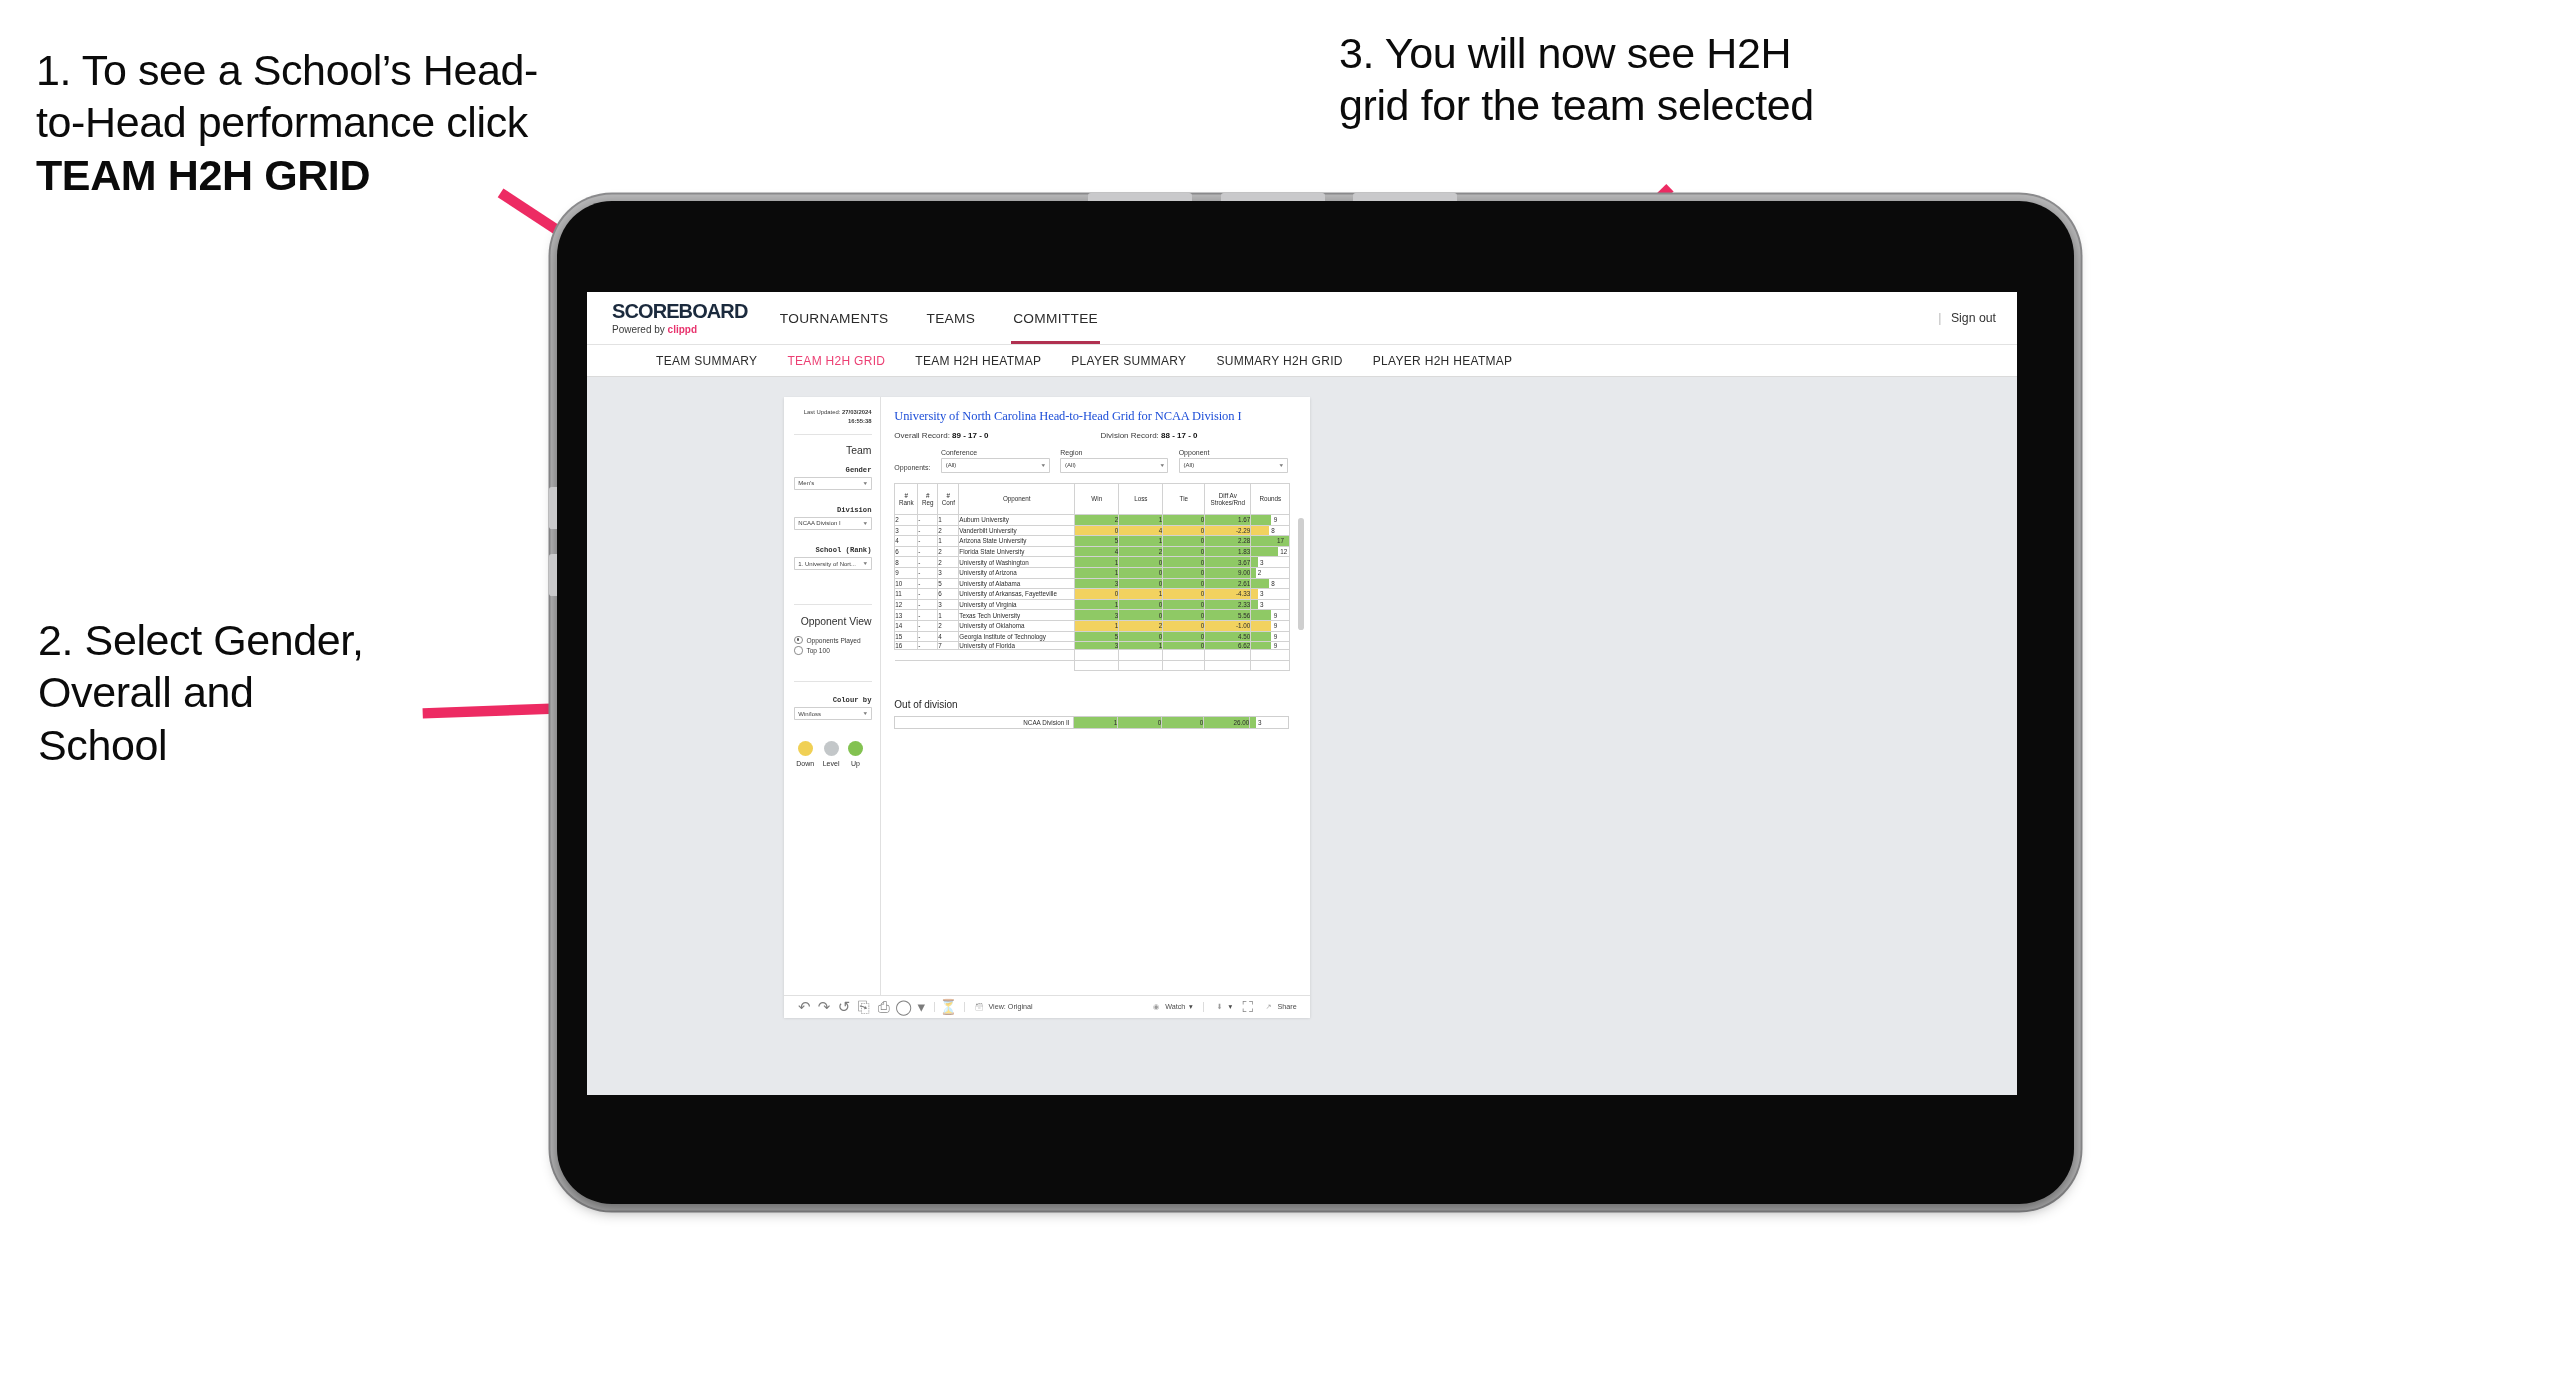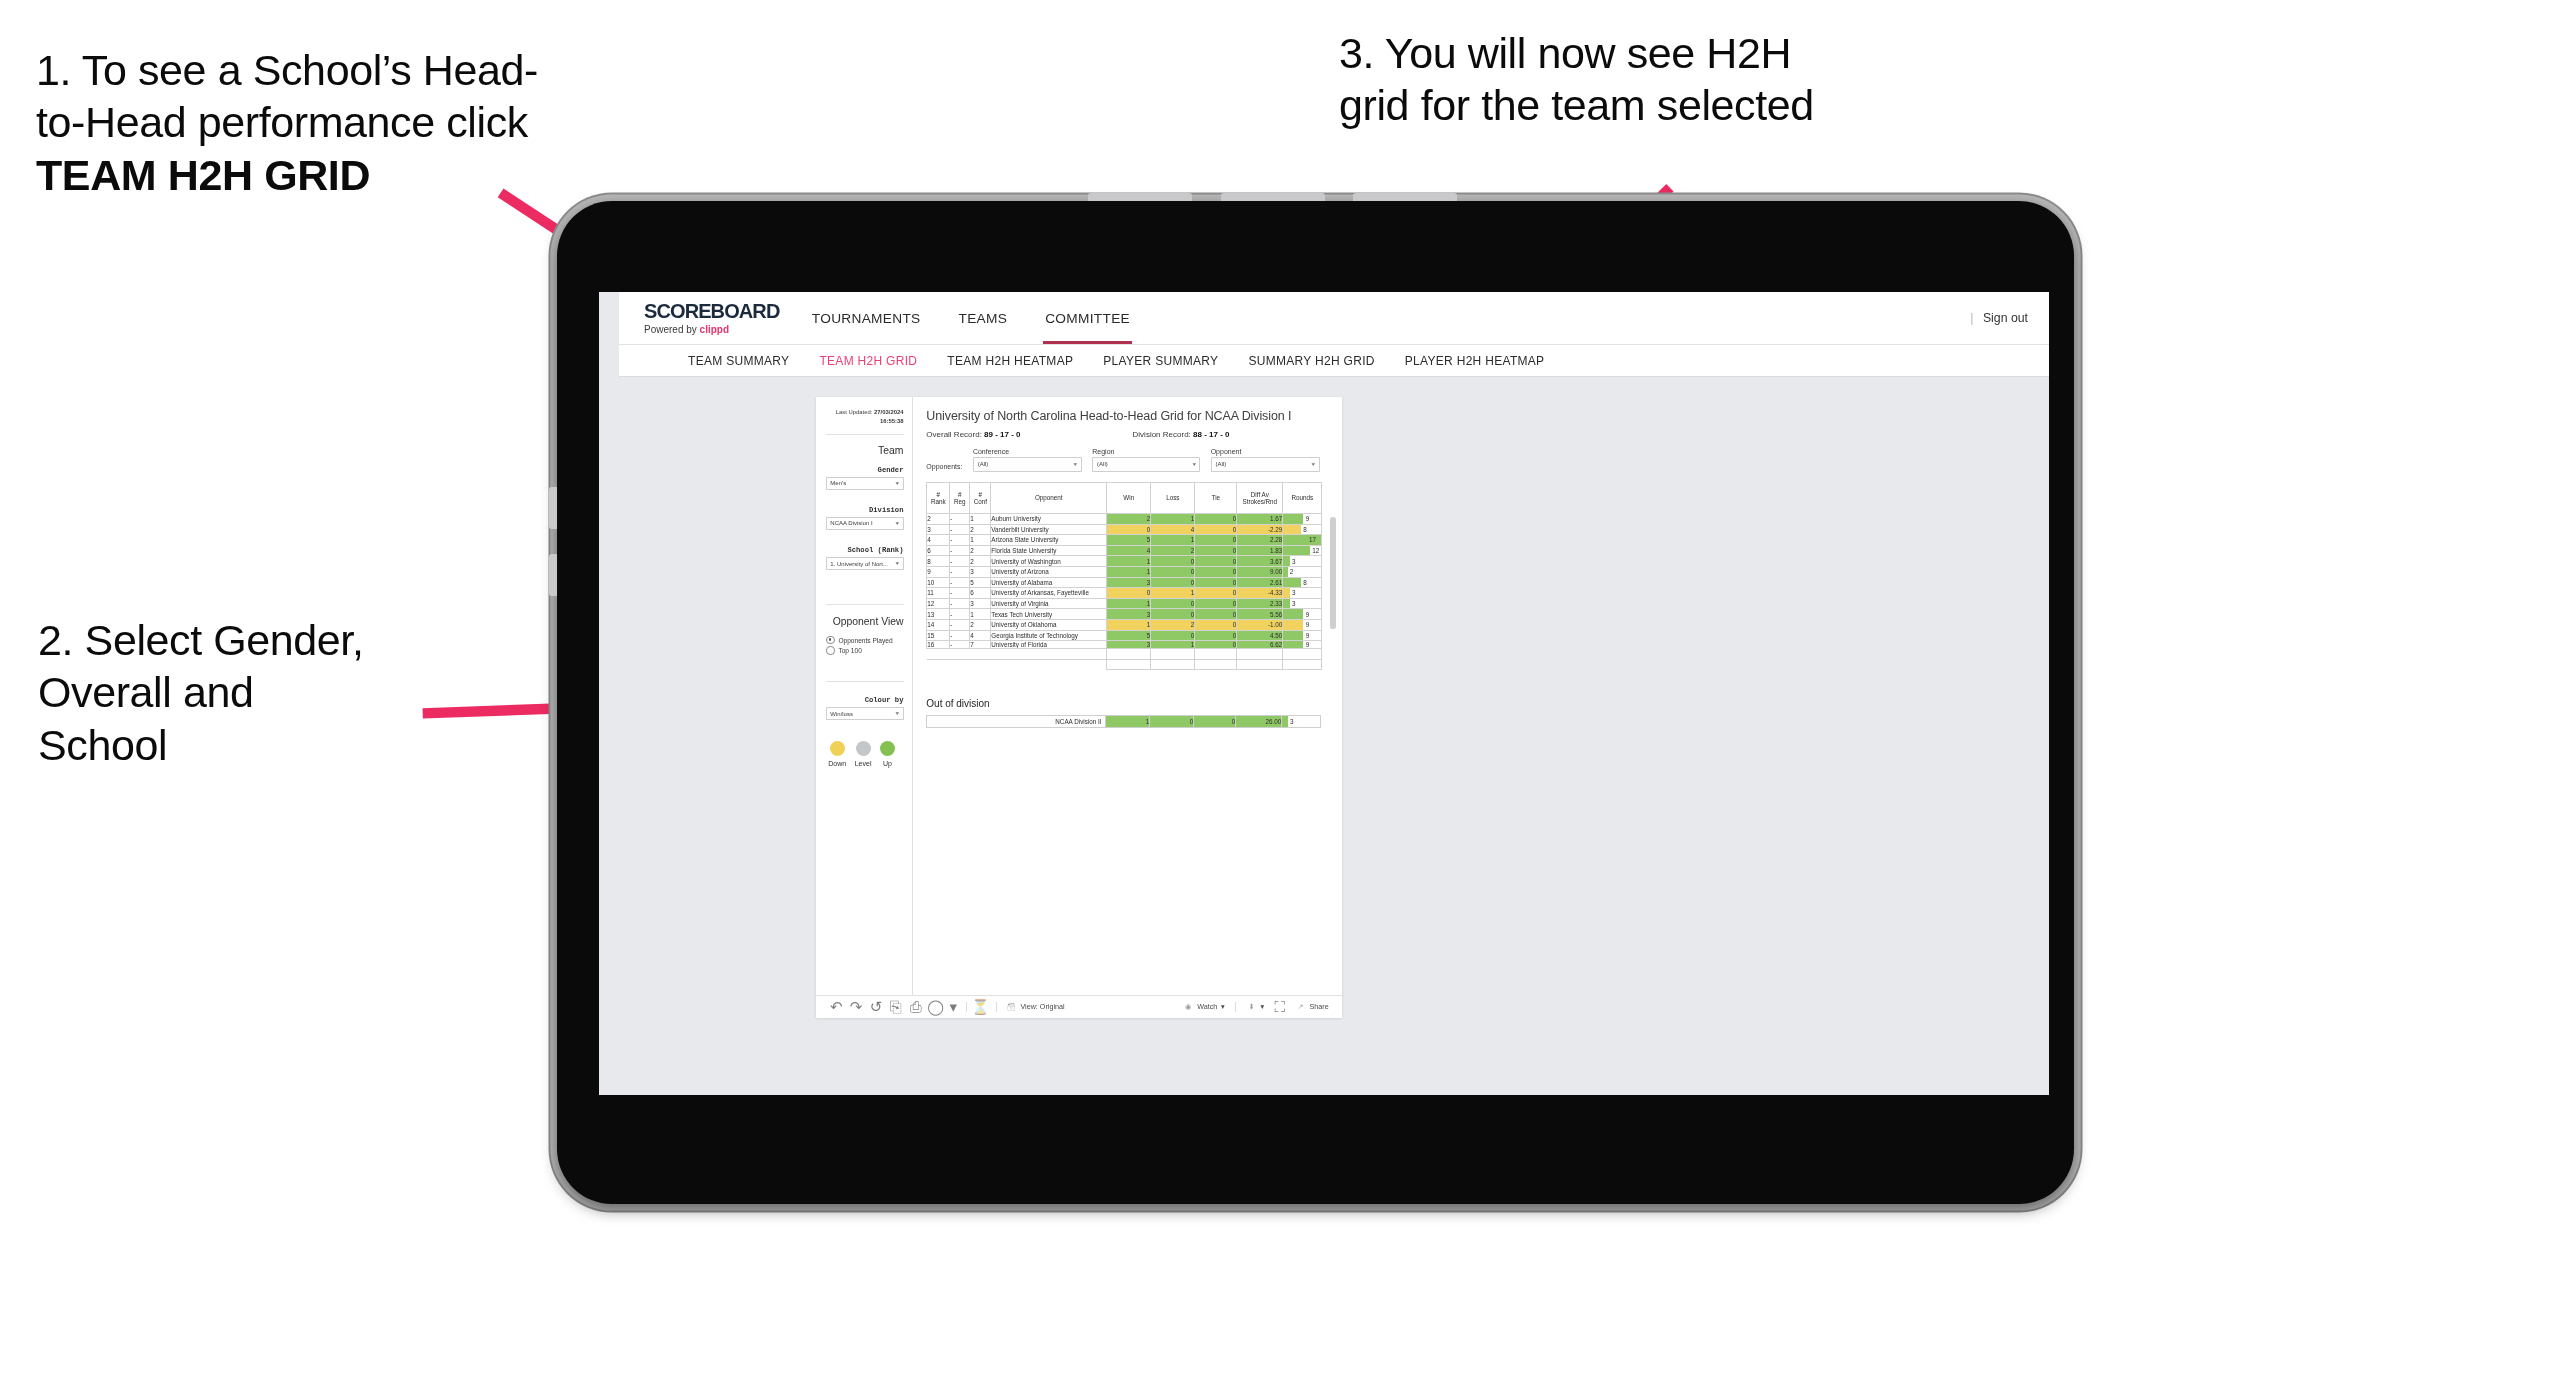--- a/index.html
+++ b/index.html
@@ -20,21 +20,21 @@
   
   #tablet{position:absolute;left:557px;top:201px;width:1517px;height:1003px;
           background:#0a0a0a;border-radius:55px;
           box-shadow:0 5.7px 15px rgba(0,0,0,.45), 0 0 0 6.6px #b9b9ba, 0 0 0 8.5px #8d8d8f;}
   #tablet::before{content:"";position:absolute;left:-8.5px;top:286px;width:8.5px;height:42px;
           background:#c9c9cb;border-radius:2.8px 0 0 2.8px;}
   #tablet::after{content:"";position:absolute;left:-8.5px;top:353px;width:8.5px;height:42px;
           background:#c9c9cb;border-radius:2.8px 0 0 2.8px;}
   .btn-top{position:absolute;top:-8.5px;width:104px;height:8.5px;background:#c9c9cb;border-radius:2.8px 2.8px 0 0;}
 
-  #screen{position:absolute;left:42px;top:91px;width:1430px;height:803px;background:#e7e9ec;overflow:hidden;padding-left:20px;}
+  #screen{position:absolute;left:30px;top:91px;width:1430px;height:803px;background:#e7e9ec;overflow:hidden;}
 
   
   .appbar{height:52px;background:#fff;display:flex;align-items:stretch;
           border-bottom:0.9px solid #e2e2e2;position:relative;}
   .logo{display:flex;flex-direction:column;justify-content:center;padding:0 13.3px 0 25px;min-width:121px;}
   .logo-main{font-weight:800;font-size:20px;letter-spacing:-0.9px;color:#1b2a3d;
              font-family:"Liberation Sans",sans-serif;line-height:1;}
   .logo-sub{font-size:10px;color:#3a3a3a;margin-top:2.8px;}
   .logo-sub span{color:#e8336d;font-weight:700;}
   .topnav{display:flex;align-items:stretch;}
@@ -72,21 +72,21 @@
   .radio-row{display:flex;align-items:center;gap:3.8px;margin:1.9px 0 0 0.9px;font-size:6.6px;color:#3a3a3a;cursor:pointer;}
   .rad{width:6.2px;height:6.2px;border:0.9px solid #8c8c8c;border-radius:50%;position:relative;flex:none;background:#fff;}
   .rad.on::after{content:"";position:absolute;left:1.2px;top:1.2px;width:2.7px;height:2.7px;border-radius:50%;background:#555;}
   .legend{display:flex;gap:8.5px;margin:21px 0 0 2.8px;}
   .leg{display:flex;flex-direction:column;align-items:center;gap:3.8px;}
   .dot{width:15px;height:15px;border-radius:50%;}
   .leg-lbl{font-size:7px;color:#2f2f2f;}
 
   
   .rpanel{flex:1;padding:12.3px 15px 0 13.3px;box-sizing:border-box;min-width:0;}
-  .h2h-title{font-size:12.5px;color:#404040;letter-spacing:-0.1px;}
+  .h2h-title{font-size:12.5px;color:#1d4ed8;letter-spacing:-0.1px;font-family:Liberation Serif, serif;}
   .rec-row{display:flex;margin-top:6.6px;font-size:8px;color:#3a3a3a;}
   .rec-row b{color:#111;font-weight:700;}
   .rec-div{margin-left:112px;}
   .filters{display:flex;align-items:flex-end;margin-top:9.5px;gap:10.4px;}
   .filt-lbl-left{font-size:7px;color:#3a3a3a;padding-bottom:1.9px;}
   .filt{display:flex;flex-direction:column;gap:1.9px;}
   .filt .cap{font-size:7px;color:#3a3a3a;}
   .filt .sel{height:12.3px;}
   .f1{width:109px;} .f2{width:108px;} .f3{width:109px;}
 

